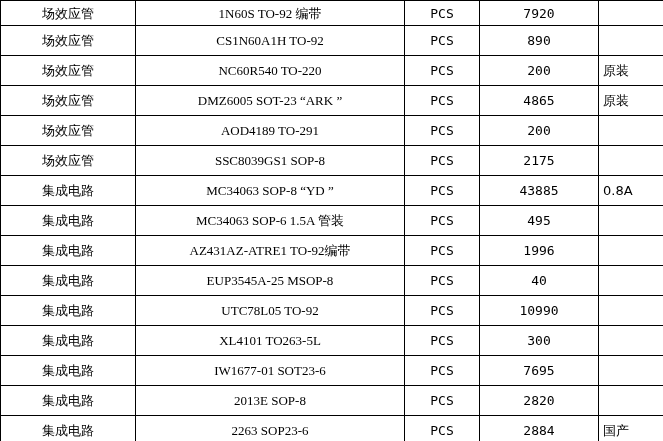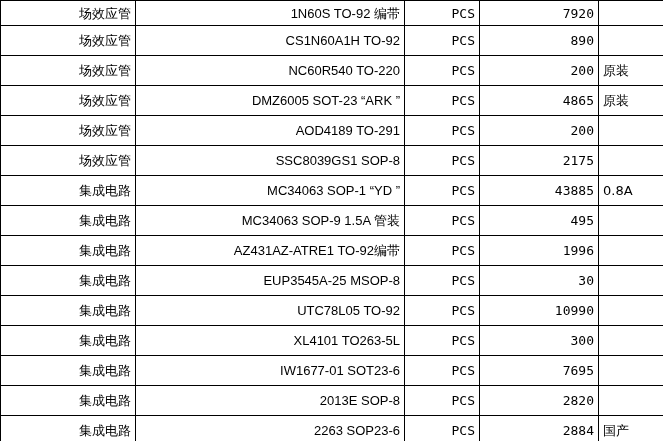--- a/index.html
+++ b/index.html
@@ -23,39 +23,39 @@
     height: 29px;
     padding: 0 4px;
     font-size: 13px;
     line-height: 29px;
     white-space: nowrap;
     overflow: hidden;
     color: #000000;
   }
   td.col-category {
     width: 126px;
-    text-align: right;
+    text-align: center;
     font-family: "DejaVu Sans", sans-serif;
     font-size: 13.5px;
   }
   td.col-desc {
     width: 260px;
-    text-align: right;
-    font-family: Liberation Sans, sans-serif;
+    text-align: center;
+    font-family: Liberation Serif, serif;
     font-size: 12.5px;
   }
   td.col-unit {
     width: 66px;
-    text-align: right;
+    text-align: center;
     font-family: "DejaVu Sans Mono", monospace;
     font-size: 12.5px;
   }
   td.col-qty {
     width: 110px;
-    text-align: right;
+    text-align: center;
     font-family: "DejaVu Sans Mono", monospace;
     font-size: 12.5px;
     padding-right: 6px;
   }
   td.col-note {
     width: 93px;
     text-align: left;
     font-family: "DejaVu Sans", sans-serif;
     font-size: 12.5px;
   }
@@ -108,44 +108,44 @@
       </tr>
       <tr>
         <td class="col-category">场效应管</td>
         <td class="col-desc">SSC8039GS1 SOP-8</td>
         <td class="col-unit">PCS</td>
         <td class="col-qty">2175</td>
         <td class="col-note"></td>
       </tr>
       <tr>
         <td class="col-category">集成电路</td>
-        <td class="col-desc">MC34063 SOP-1 “YD ”</td>
+        <td class="col-desc">MC34063 SOP-8 “YD ”</td>
         <td class="col-unit">PCS</td>
         <td class="col-qty">43885</td>
         <td class="col-note">0.8A</td>
       </tr>
       <tr>
         <td class="col-category">集成电路</td>
-        <td class="col-desc">MC34063 SOP-9 1.5A 管装</td>
+        <td class="col-desc">MC34063 SOP-6 1.5A 管装</td>
         <td class="col-unit">PCS</td>
         <td class="col-qty">495</td>
         <td class="col-note"></td>
       </tr>
       <tr>
         <td class="col-category">集成电路</td>
         <td class="col-desc">AZ431AZ-ATRE1 TO-92编带</td>
         <td class="col-unit">PCS</td>
         <td class="col-qty">1996</td>
         <td class="col-note"></td>
       </tr>
       <tr>
         <td class="col-category">集成电路</td>
         <td class="col-desc">EUP3545A-25 MSOP-8</td>
         <td class="col-unit">PCS</td>
-        <td class="col-qty">30</td>
+        <td class="col-qty">40</td>
         <td class="col-note"></td>
       </tr>
       <tr>
         <td class="col-category">集成电路</td>
         <td class="col-desc">UTC78L05 TO-92</td>
         <td class="col-unit">PCS</td>
         <td class="col-qty">10990</td>
         <td class="col-note"></td>
       </tr>
       <tr>

